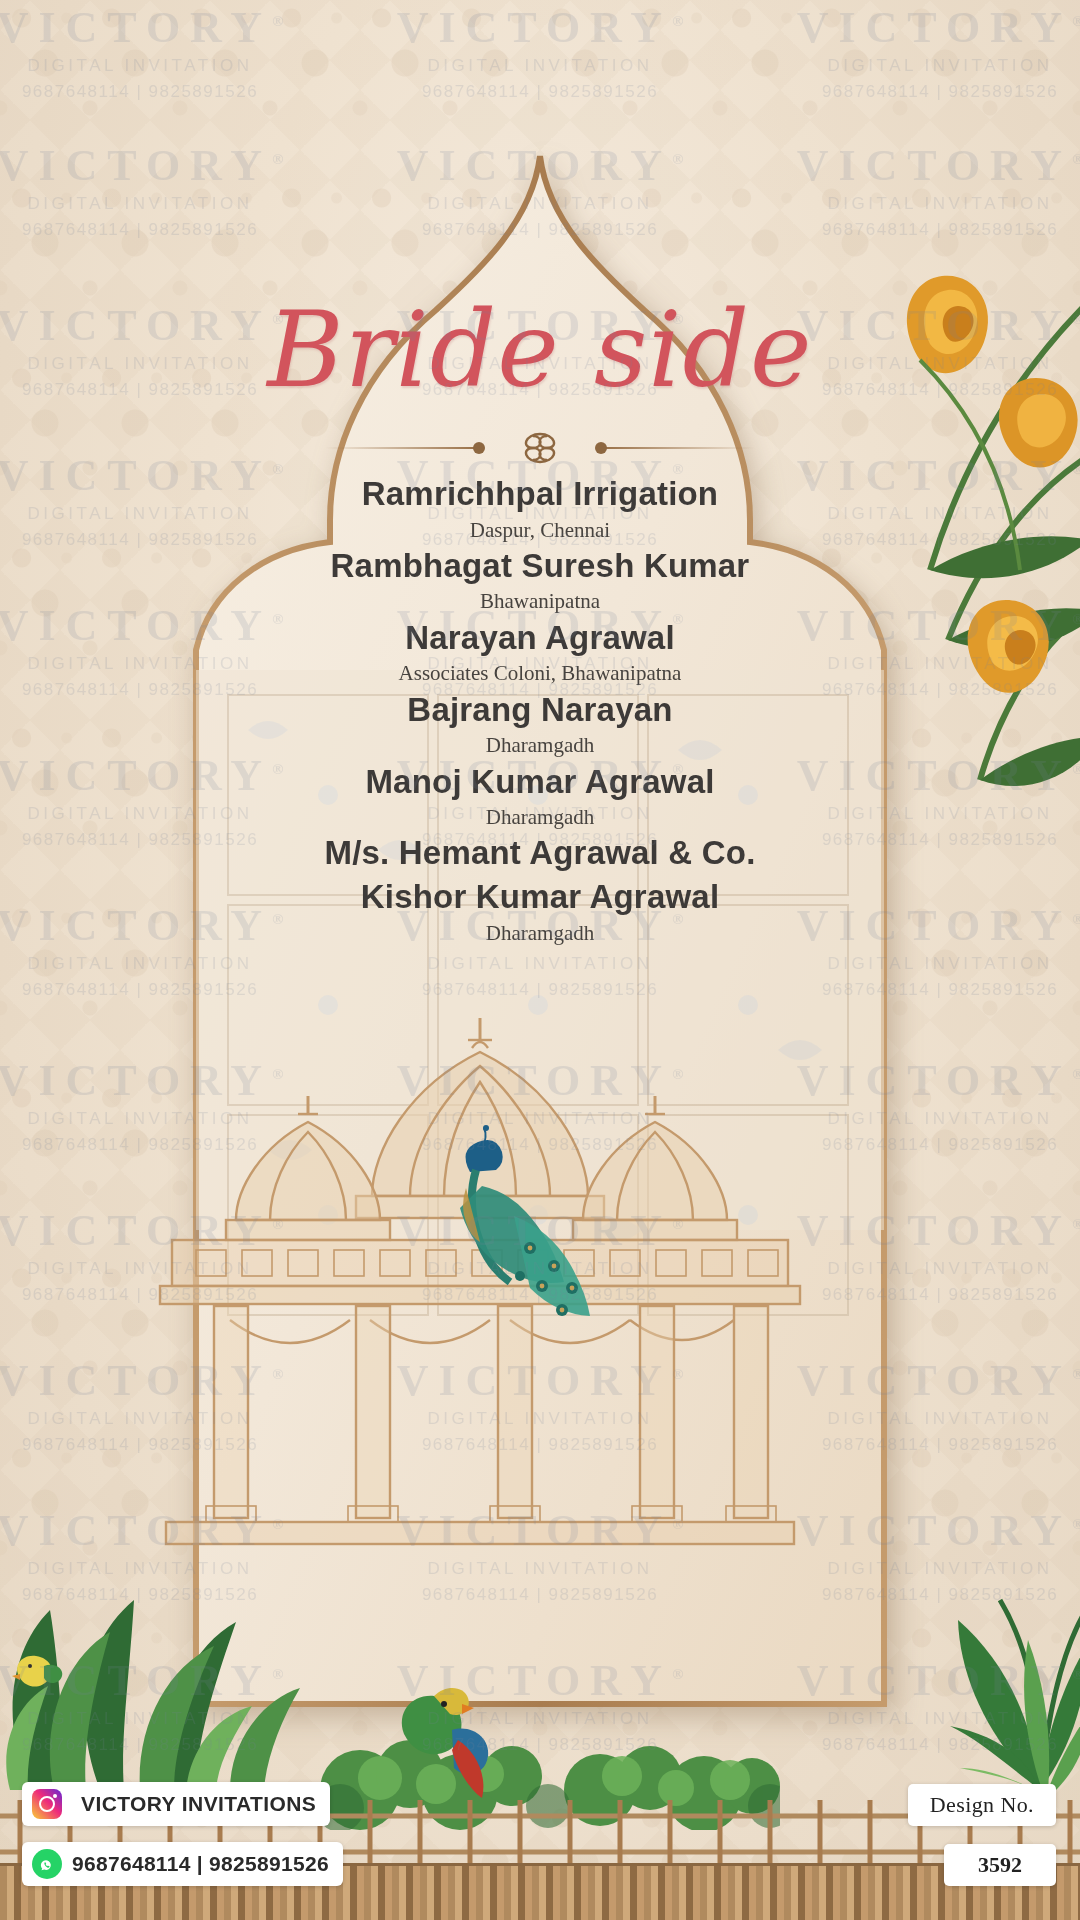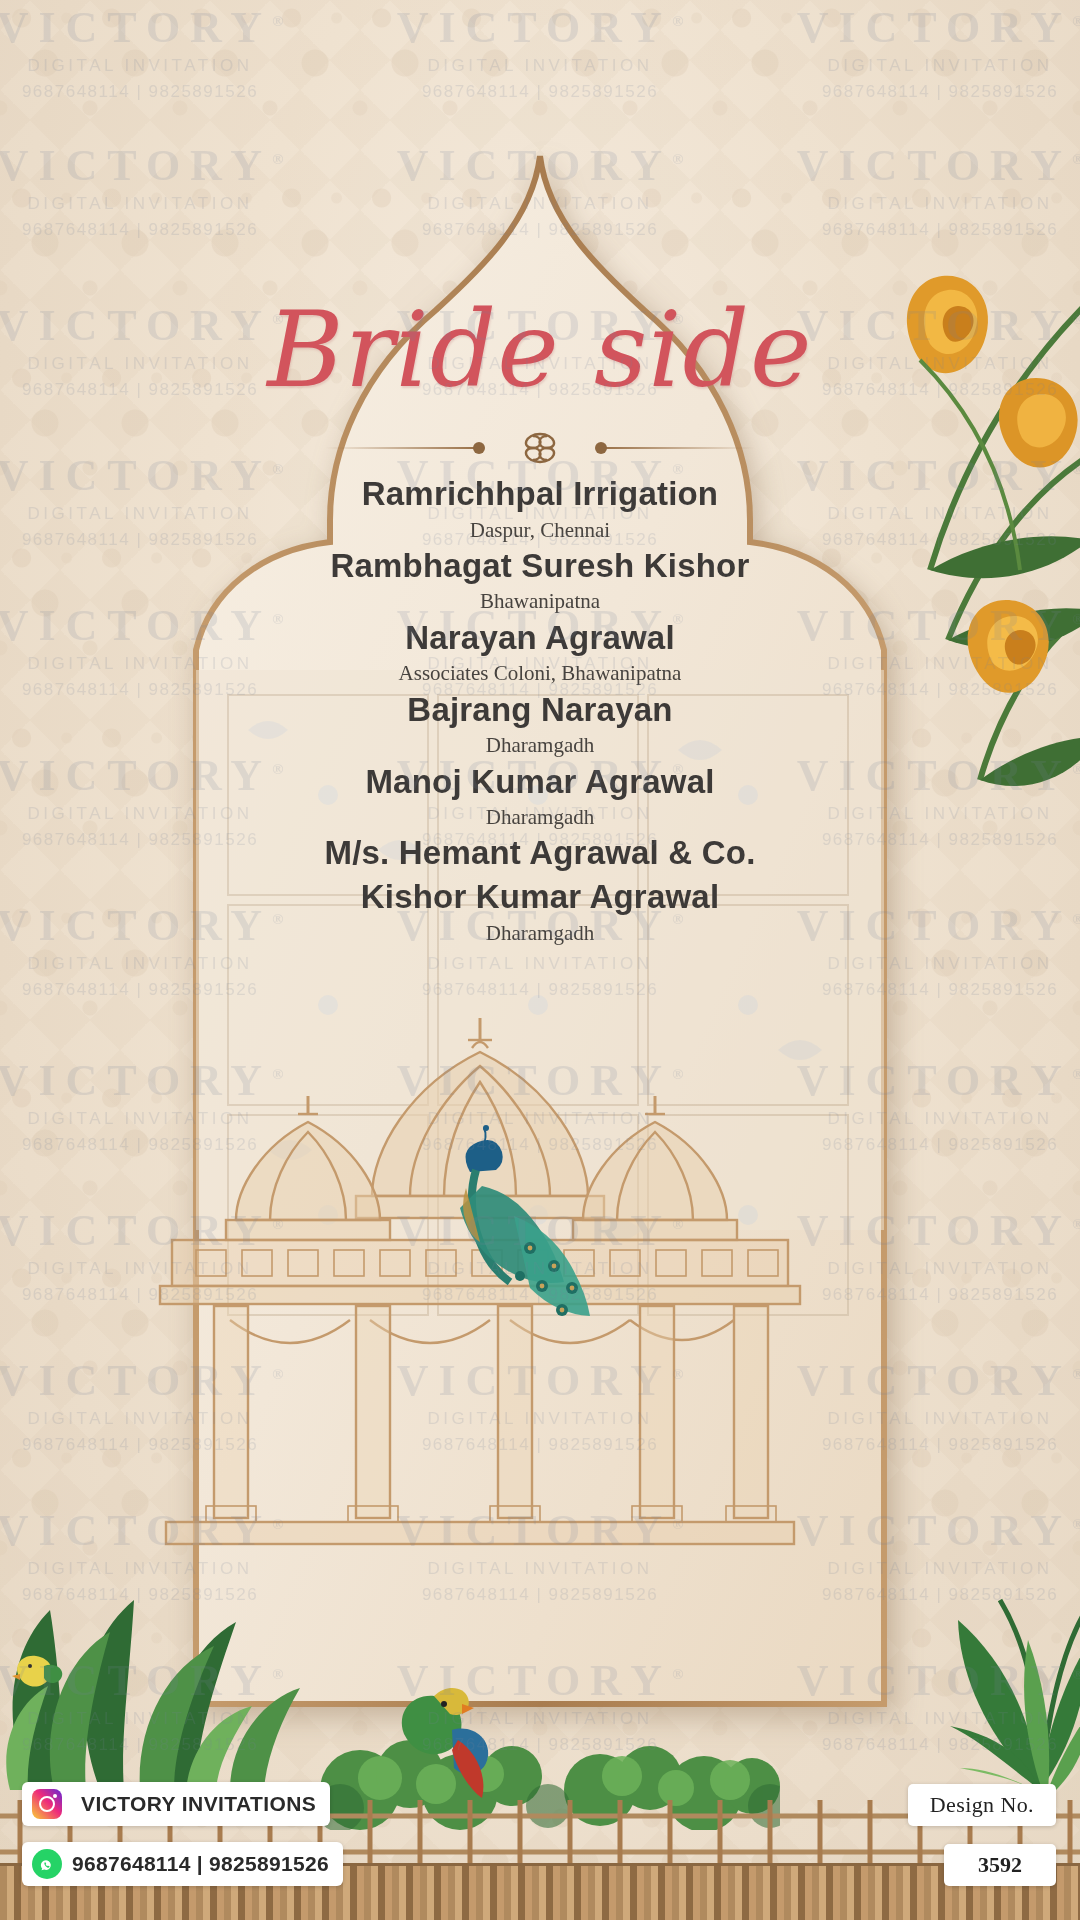--- a/index.html
+++ b/index.html
@@ -455,21 +455,21 @@
             <path d="M37 34 C 52 34 56 20 44 20 C 34 20 34 32 44 32"></path>
           </g>
         </svg>
       </span>
     </div>
   </div>
 
   <div class="names">
     <div class="n-name">Ramrichhpal Irrigation</div>
     <div class="n-place">Daspur, Chennai</div>
-    <div class="n-name">Rambhagat Suresh Kishor</div>
+    <div class="n-name">Rambhagat Suresh Kumar</div>
     <div class="n-place">Bhawanipatna</div>
     <div class="n-name">Narayan Agrawal</div>
     <div class="n-place">Associates Coloni, Bhawanipatna</div>
     <div class="n-name">Bajrang Narayan</div>
     <div class="n-place">Dharamgadh</div>
     <div class="n-name">Manoj Kumar Agrawal</div>
     <div class="n-place">Dharamgadh</div>
     <div class="n-name">M/s. Hemant Agrawal &amp; Co.</div>
     <div class="n-name">Kishor Kumar Agrawal</div>
     <div class="n-place">Dharamgadh</div>

